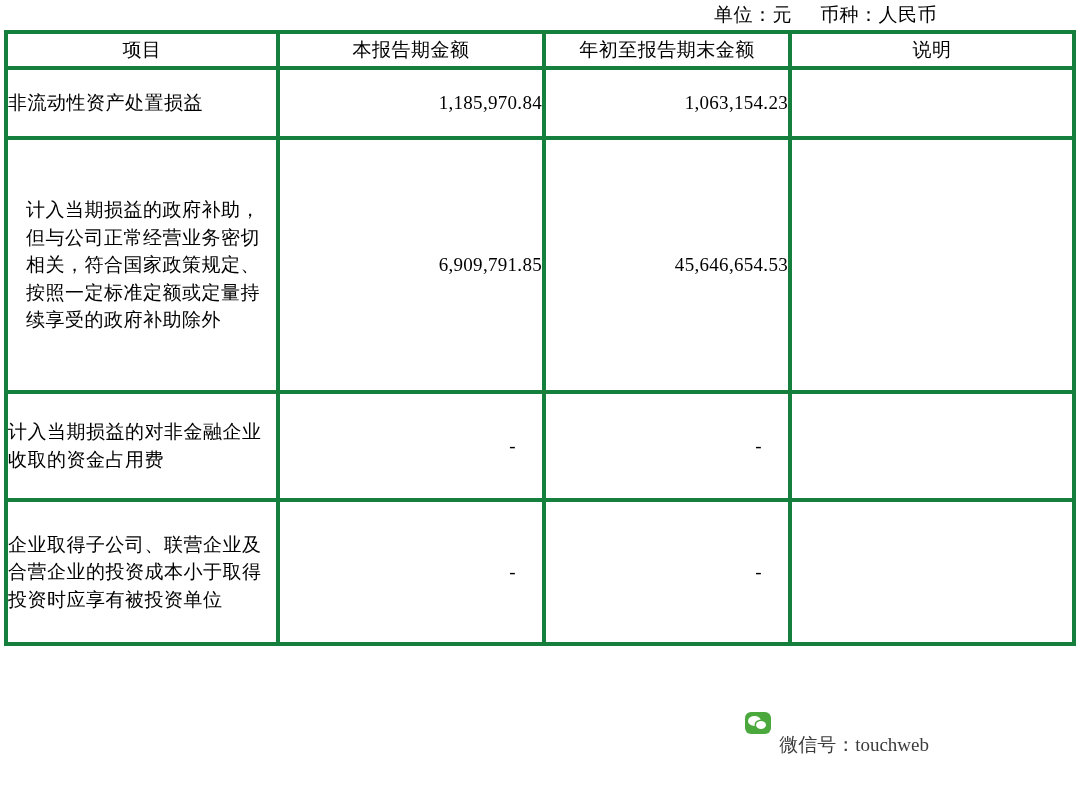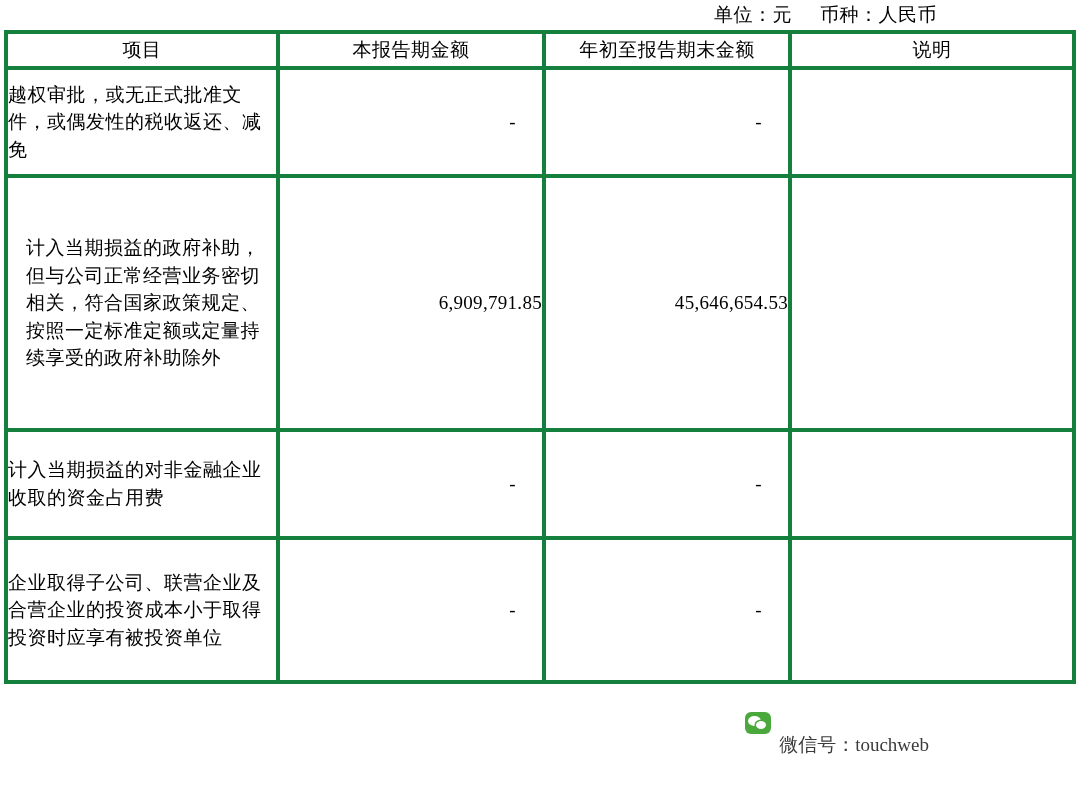--- a/index.html
+++ b/index.html
@@ -149,24 +149,24 @@
     </colgroup>
     <thead>
       <tr>
         <td>项目</td>
         <td>本报告期金额</td>
         <td>年初至报告期末金额</td>
         <td>说明</td>
       </tr>
     </thead>
     <tbody>
-      <tr class="r2">
-        <td class="label">越权审批，或无正式批准文件，或偶发性的税收返还、减免</td>
-        <td class="num dash">-</td>
-        <td class="num dash">-</td>
+      <tr class="r1">
+        <td class="label">非流动性资产处置损益</td>
+        <td class="num">1,185,970.84</td>
+        <td class="num">1,063,154.23</td>
         <td class="note"></td>
       </tr>
       <tr class="r3">
         <td class="label">计入当期损益的政府补助，但与公司正常经营业务密切相关，符合国家政策规定、按照一定标准定额或定量持续享受的政府补助除外</td>
         <td class="num">6,909,791.85</td>
         <td class="num">45,646,654.53</td>
         <td class="note"></td>
       </tr>
       <tr class="r4">
         <td class="label">计入当期损益的对非金融企业收取的资金占用费</td>

